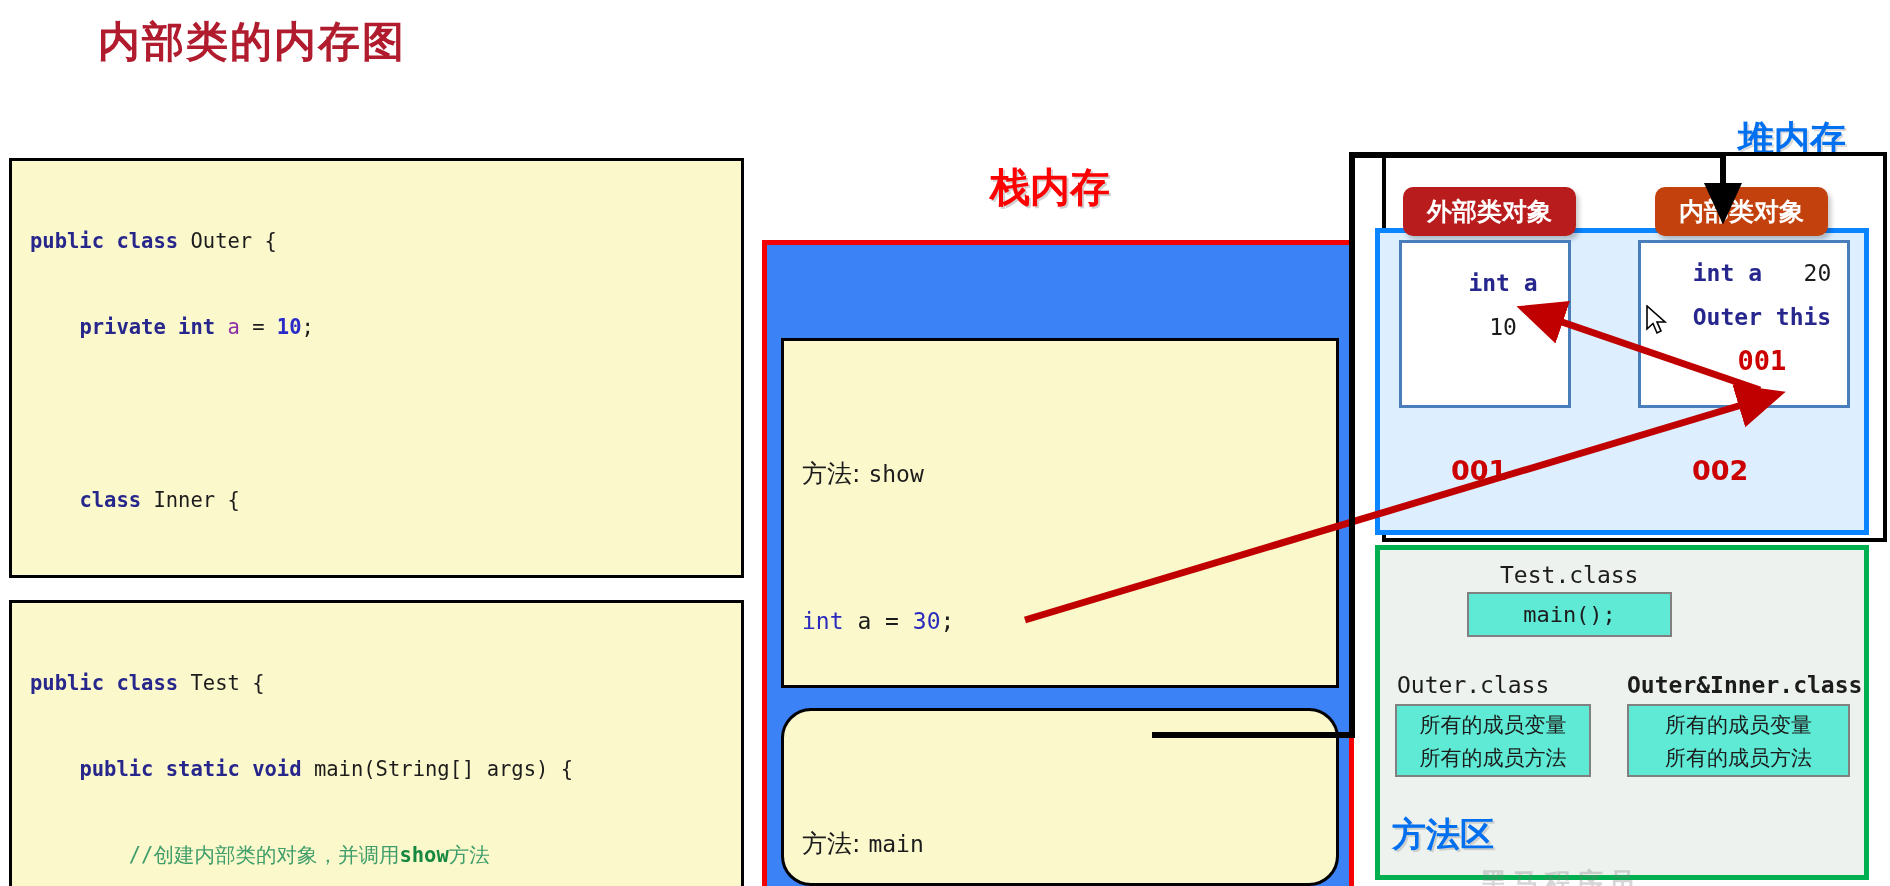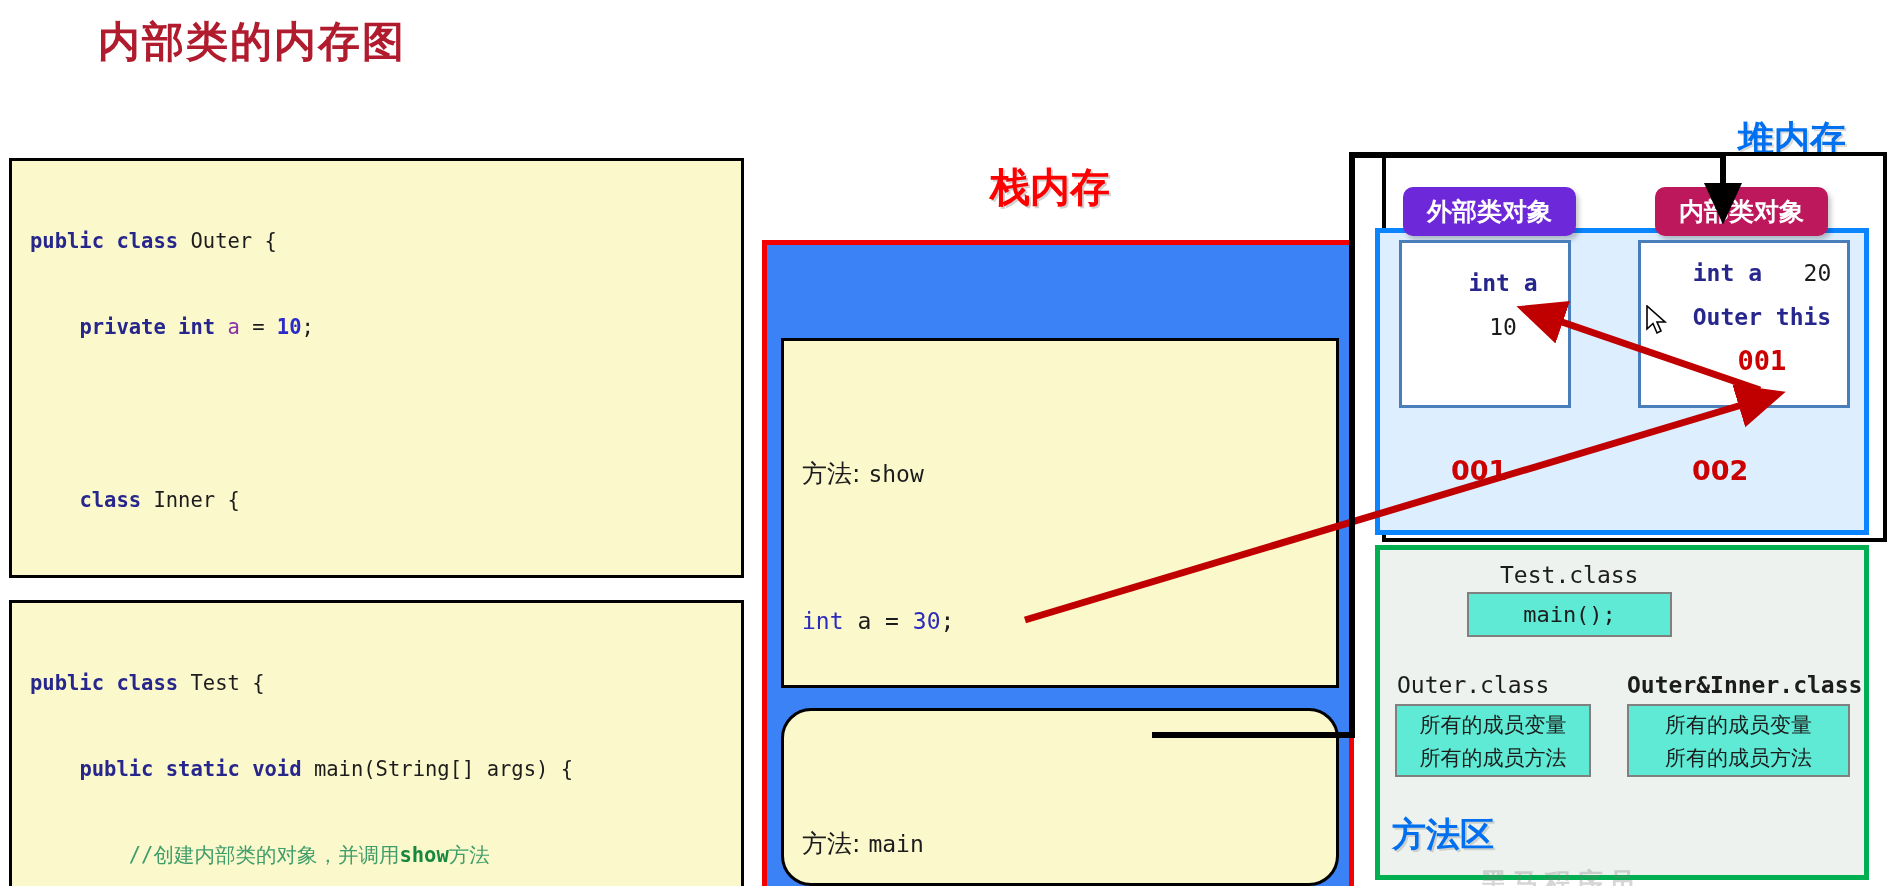--- a/index.html
+++ b/index.html
@@ -82,22 +82,22 @@
   #heap-box{
     position:absolute;left:1375px;top:228px;width:494px;height:307px;
     background:#ddeeff;border:5px solid #0a84ff;box-sizing:border-box;
   }
   .obj-tag{
     position:absolute;color:#fff;font-weight:bold;font-size:25px;
     border-radius:10px;padding:8px 24px;
     box-shadow:3px 4px 5px rgba(0,0,0,.22);
     font-family:"DejaVu Sans","Liberation Sans",sans-serif;
   }
-  #tag-outer{left:1403px;top:187px;background:#6d28d9;}
-  #tag-inner{left:1655px;top:187px;background:#be185d;}
+  #tag-outer{left:1403px;top:187px;background:#b91c1c;}
+  #tag-inner{left:1655px;top:187px;background:#c2410c;}
   .obj-card{
     position:absolute;background:#ffffff;border:3px solid #4a7ebb;
     box-sizing:border-box;
     font-family:"DejaVu Sans Mono","Liberation Mono",monospace;
     font-size:23px;color:#1c1c1c;text-align:center;
   }
   #card-outer{left:1399px;top:240px;width:172px;height:168px;}
   #card-inner{left:1638px;top:240px;width:212px;height:168px;}
   .card-line{line-height:44px;padding-left:36px;}
   .addr{

